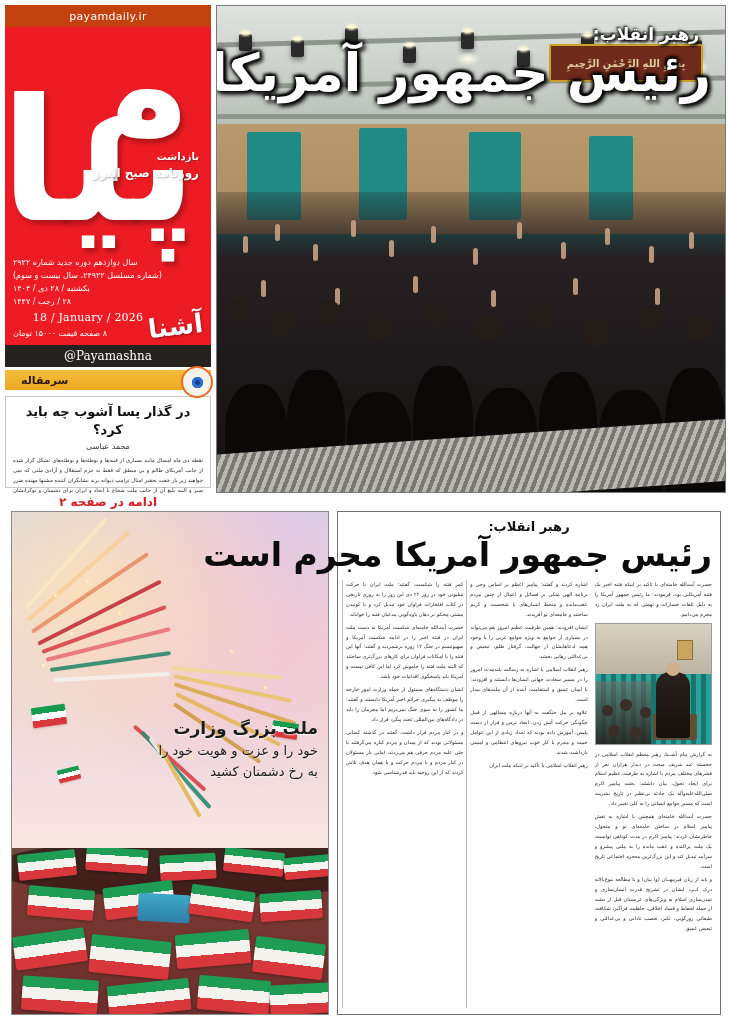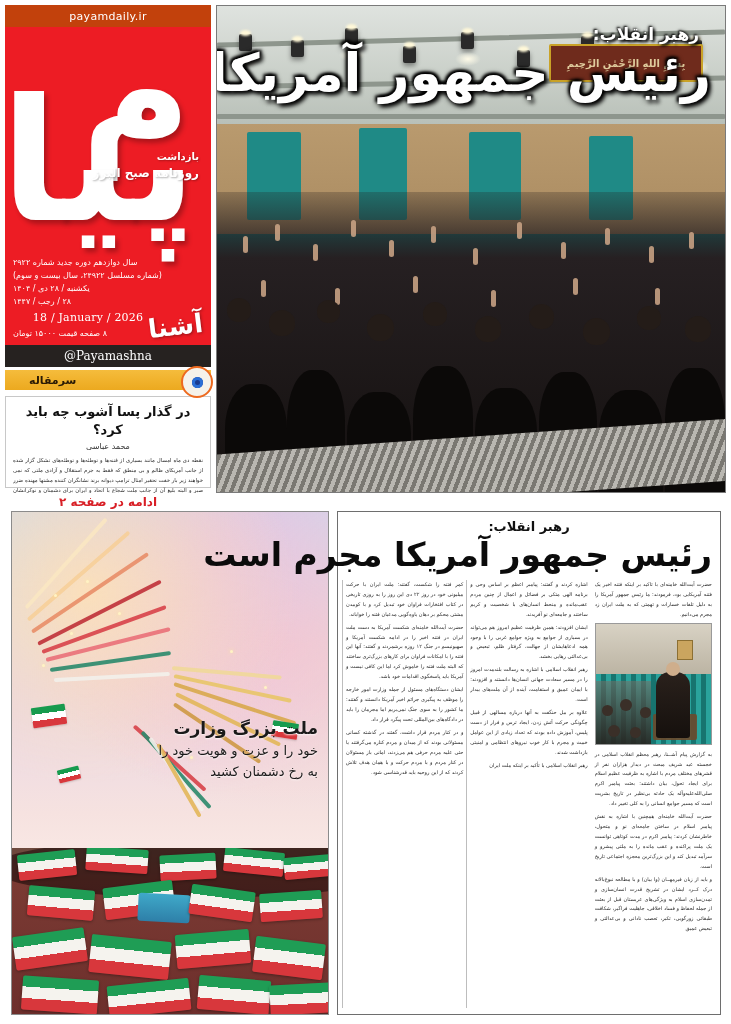--- a/index.html
+++ b/index.html
@@ -65,21 +65,21 @@
     font-family:"DejaVu Serif","Liberation Serif",serif;
     font-size:12px;direction:ltr;
   }
   .section-bar{
     position:relative;height:20px;margin-top:3px;
     background:linear-gradient(180deg,#f5bc3c 0%,#eca91f 100%);
     display:flex;align-items:center;justify-content:flex-start;
     padding-left:0;padding-right:0;
   }
   .section-bar .sb-label{
-    margin-right:auto;padding-left:24px;color:#2a1a05;font-size:11px;
+    margin-right:auto;padding-left:16px;color:#2a1a05;font-size:11px;
     font-weight:bold;direction:rtl;
   }
   .eye-icon{
     position:absolute;right:-2px;top:-4px;width:28px;height:28px;
     border-radius:50%;background:#f5f2ea;border:2px solid #ed6a1f;
     display:flex;align-items:center;justify-content:center;
   }
   .eye-icon .pupil{
     width:11px;height:11px;border-radius:50%;
     background:#1a3b8f;box-shadow:inset 0 0 0 3px #2b6fd6;

